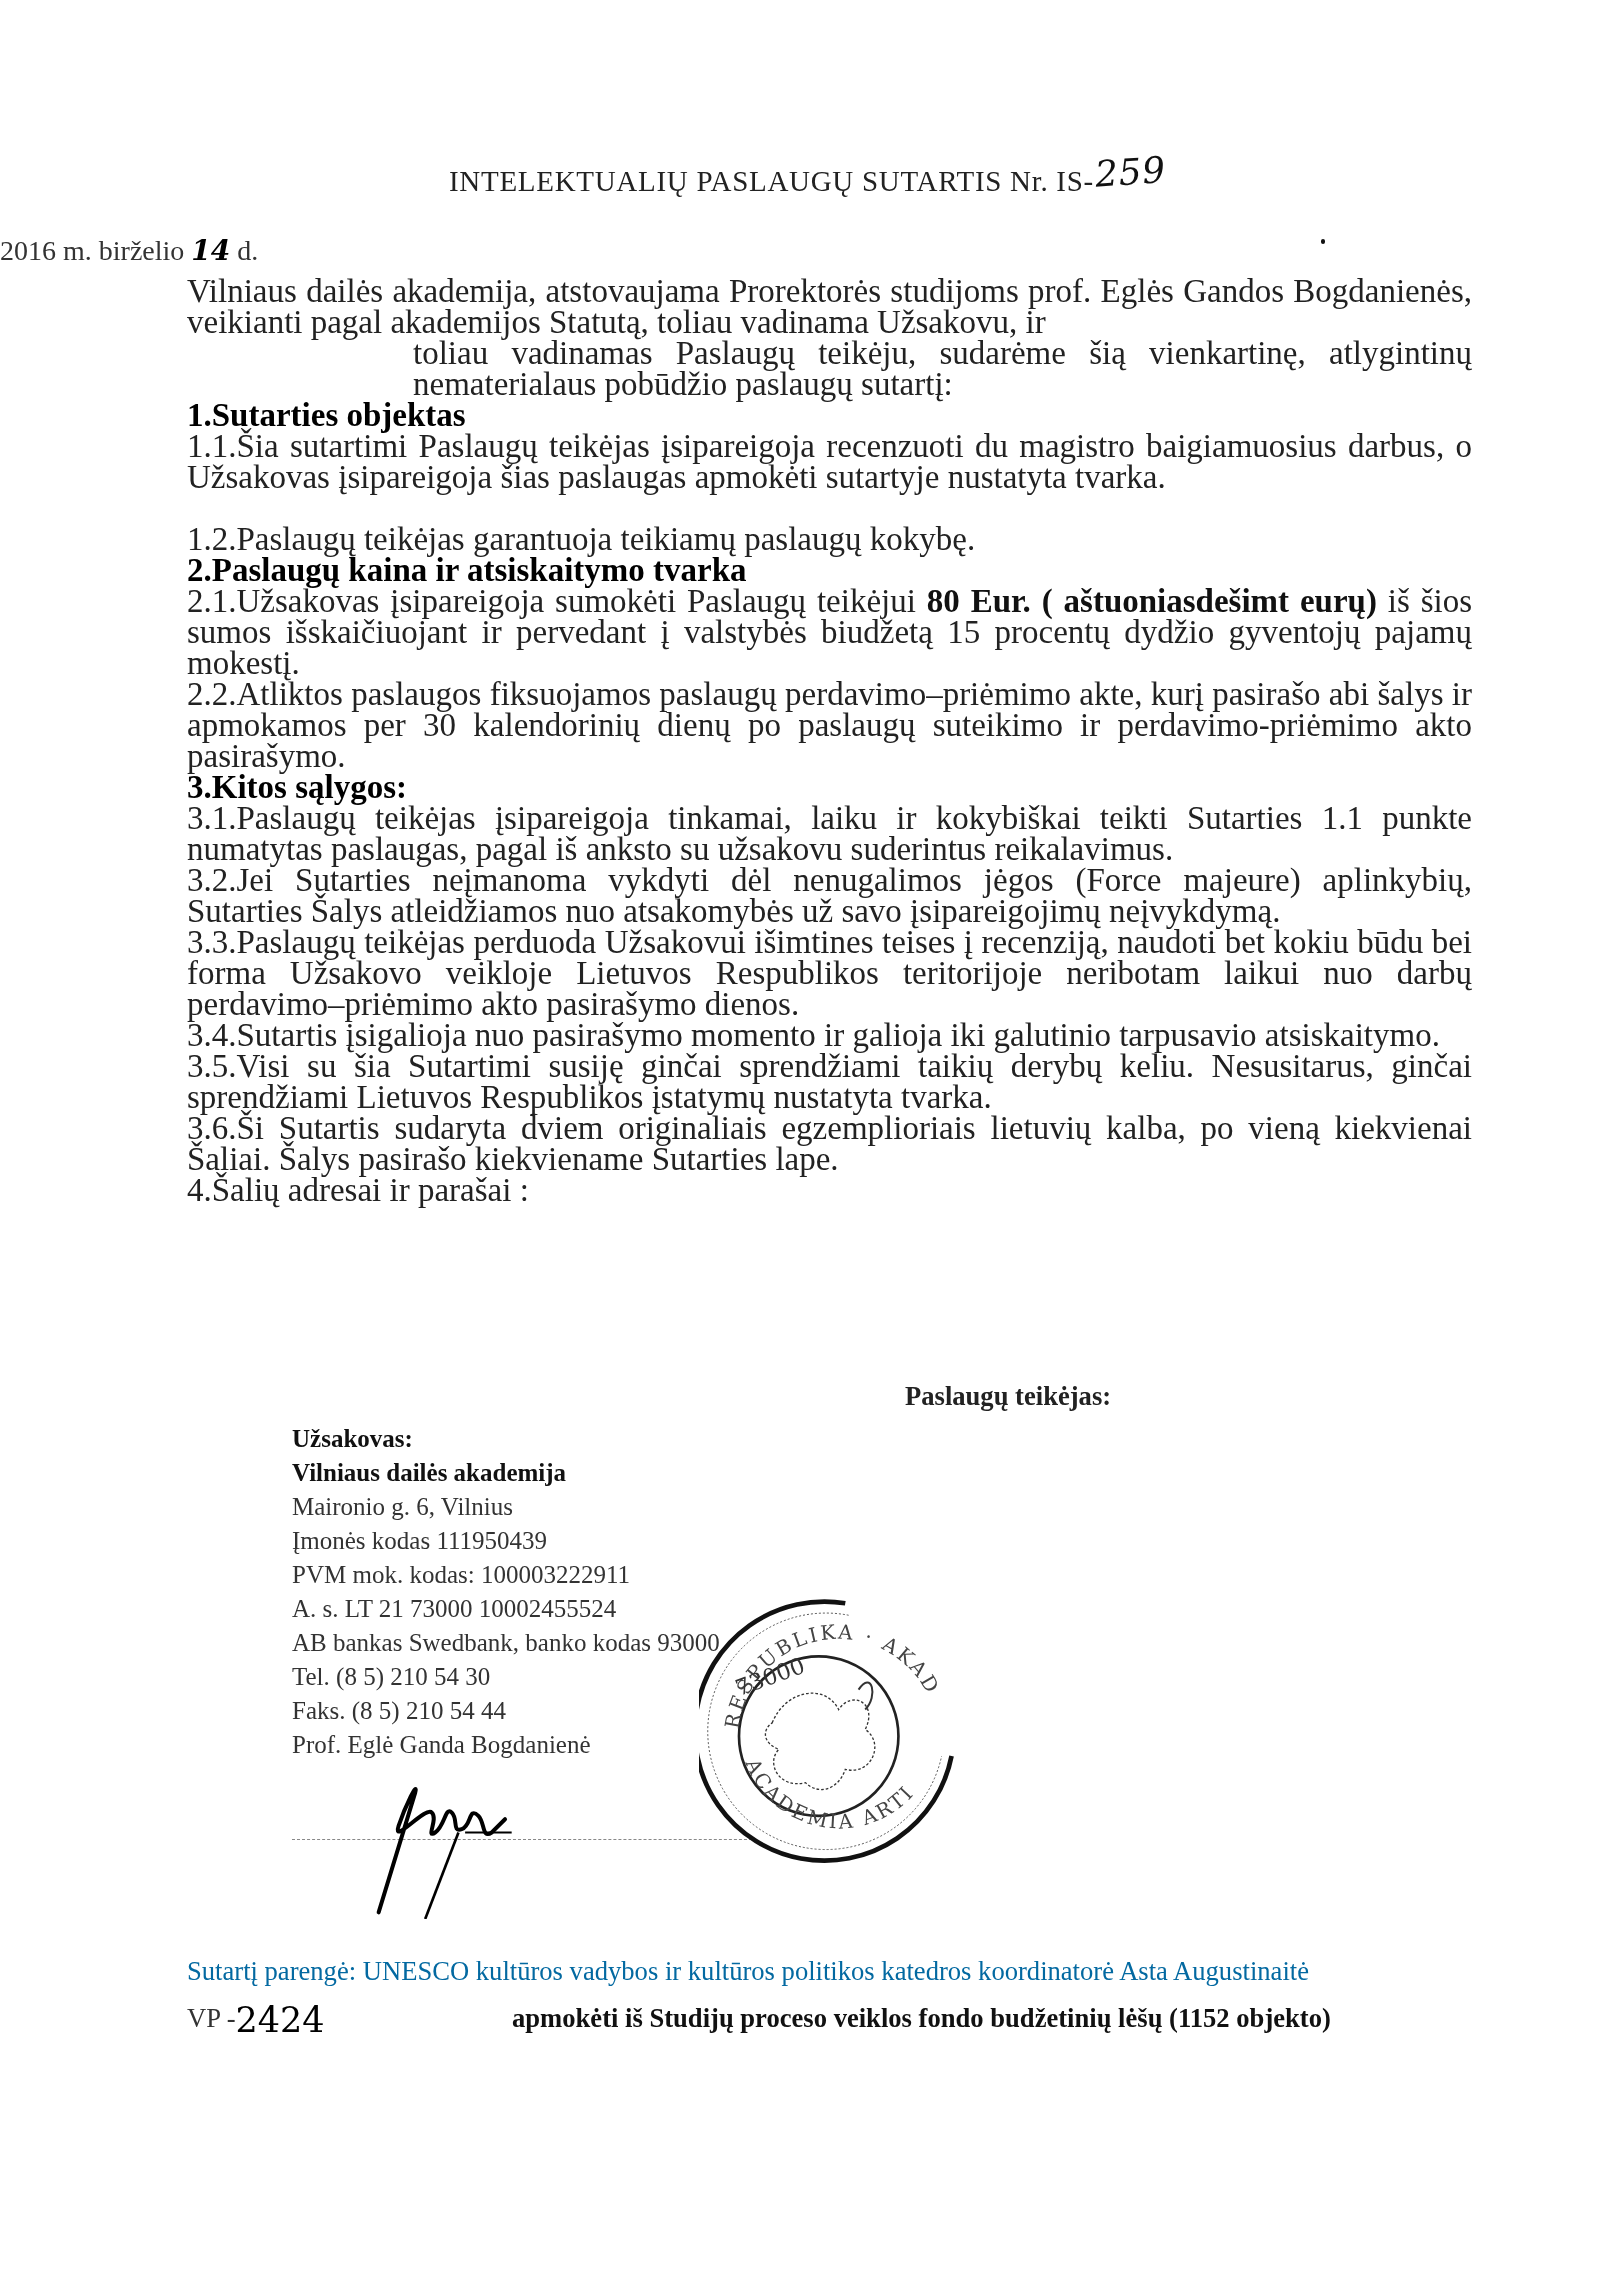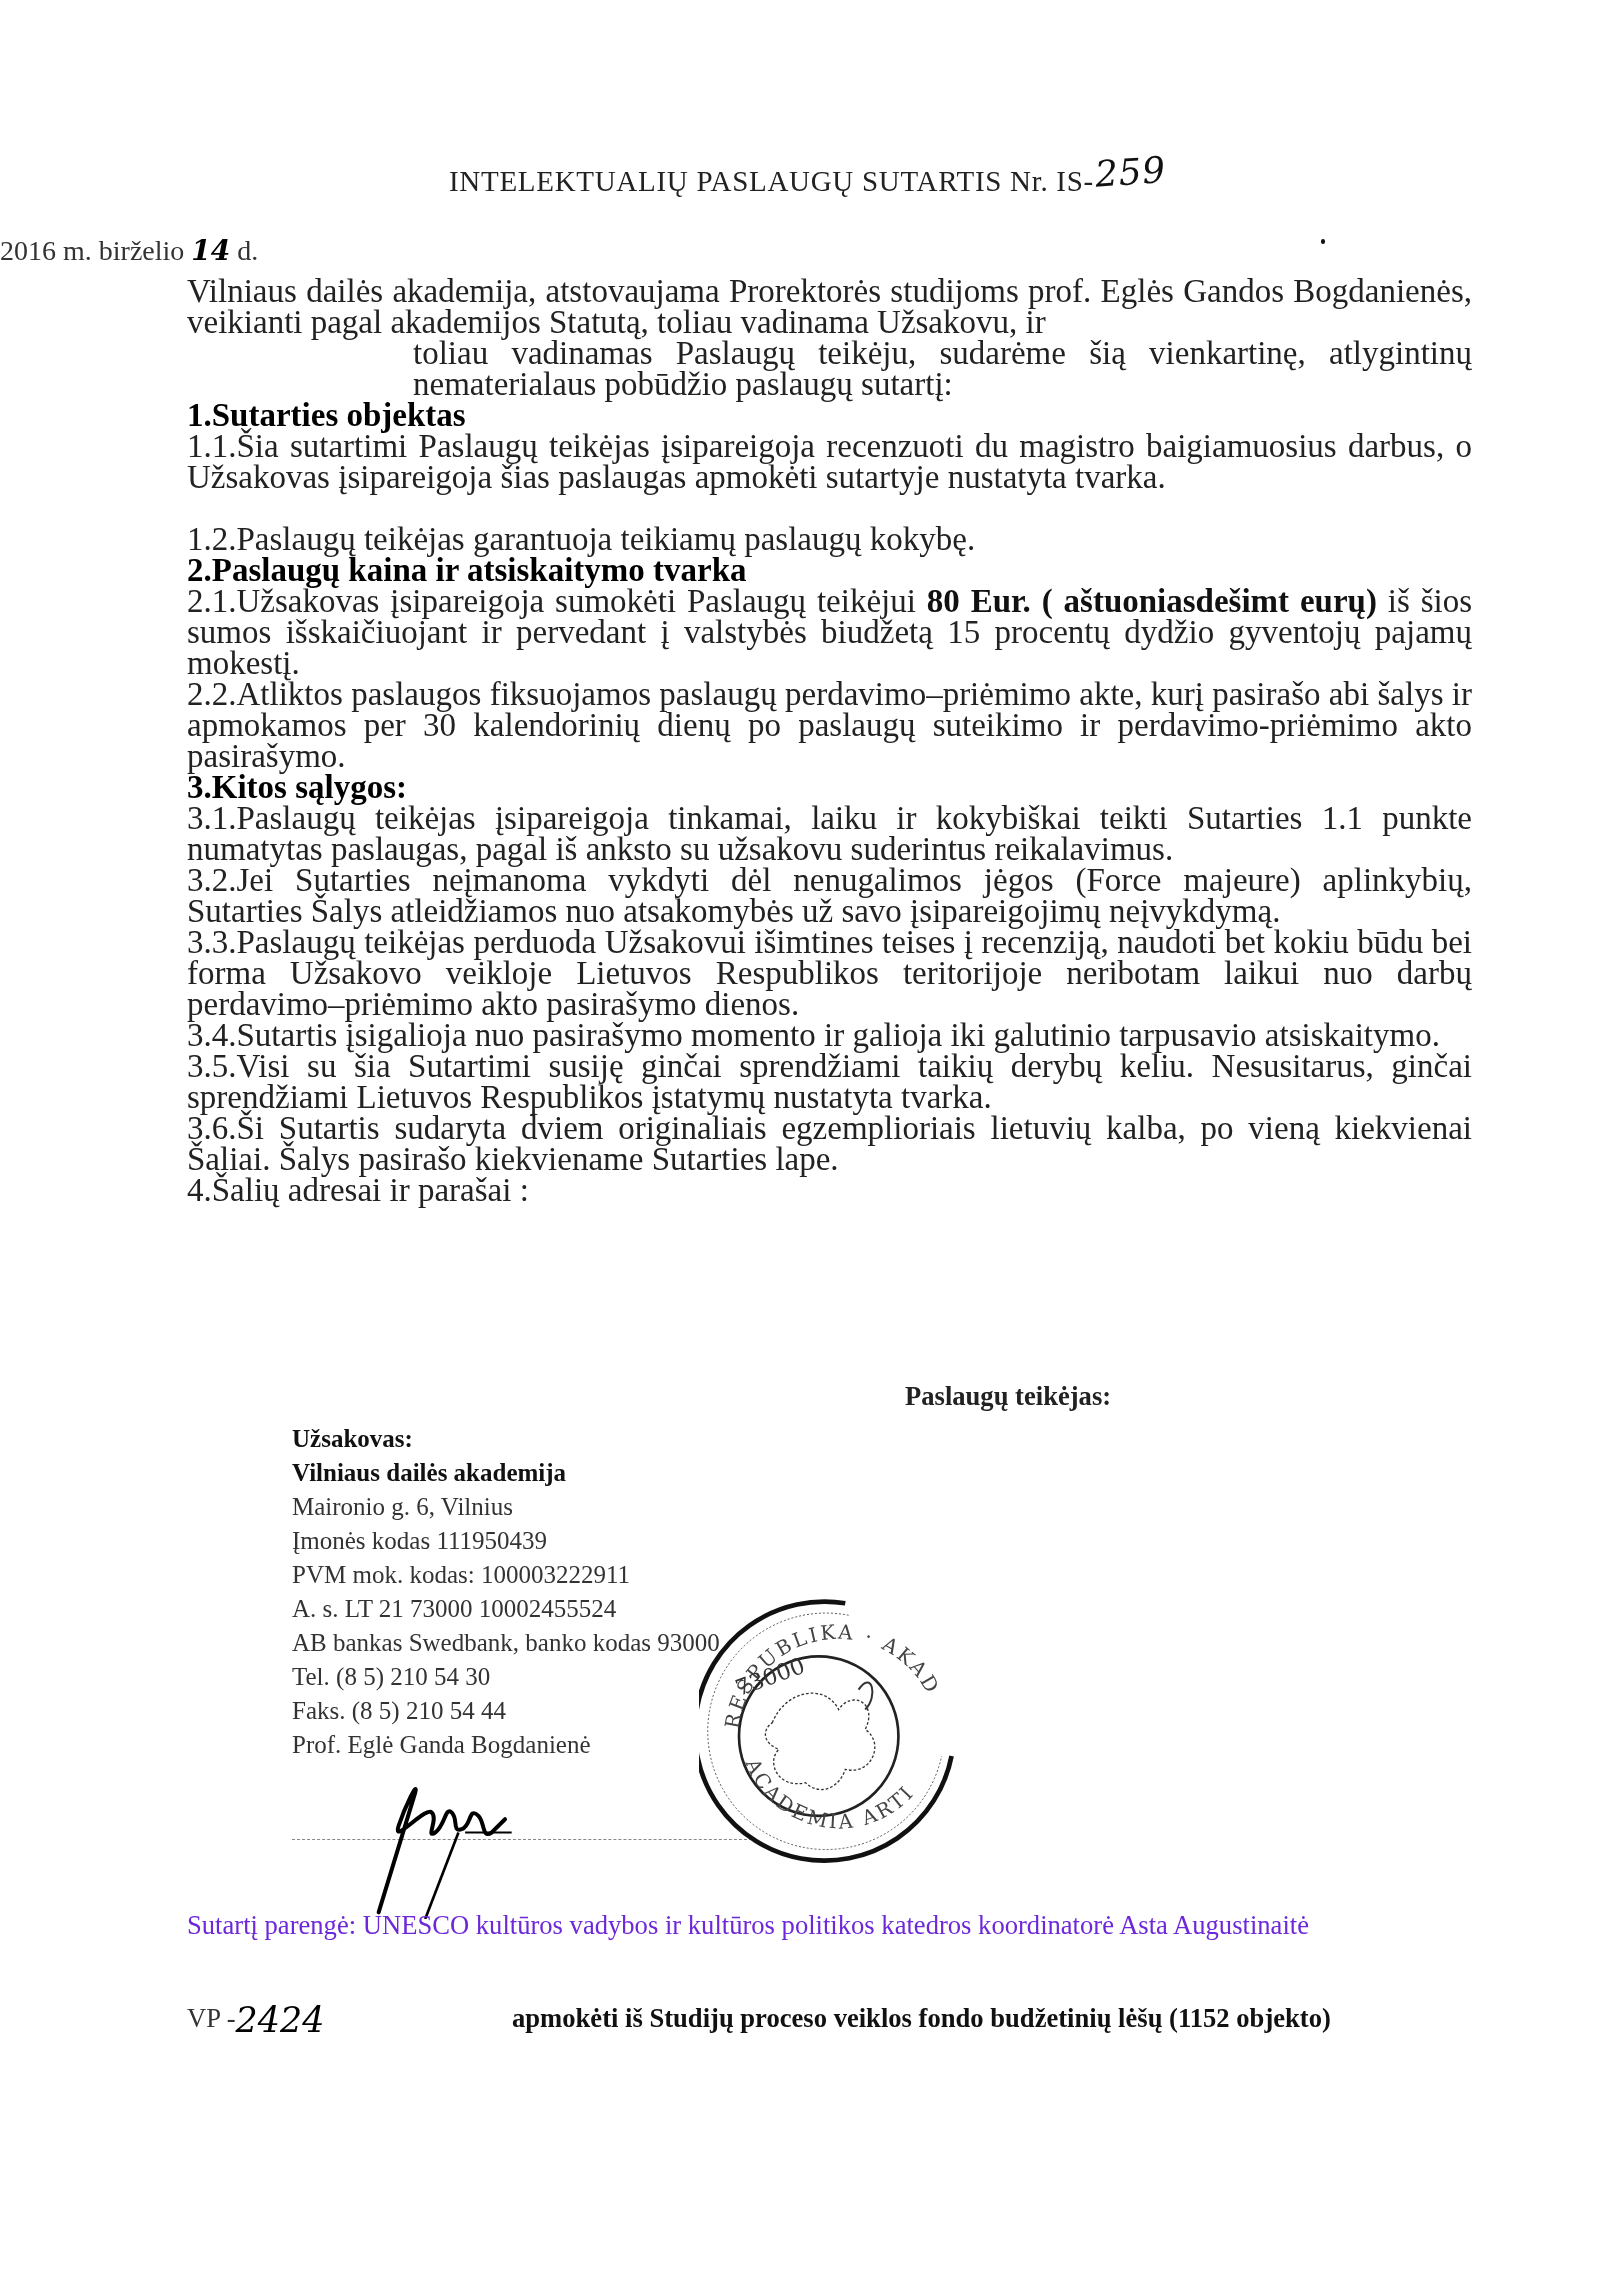--- a/index.html
+++ b/index.html
@@ -20,24 +20,24 @@
     .body .gap { height: 31px; }
     .b { font-weight: bold; color: #111; }
     .indent-left { padding-left: 226px; }
     .teikejas-label { position: absolute; top: 1381px; left: 905px; font-size: 26.6px; font-weight: bold; color: #222; }
     .client { position: absolute; left: 292px; top: 1422px; font-size: 25px; line-height: 34px; color: #333; }
     .client .b { color: #111; }
     .sig-line { position: absolute; left: 292px; top: 1839px; width: 465px; border-top: 1.3px dashed #888; }
     .signature { position: absolute; left: 352px; top: 1766px; width: 173px; height: 153px; }
     .stamp { position: absolute; left: 699px; top: 1590px; width: 266px; height: 279px; }
     .dot { position: absolute; top: 239px; left: 1321px; width: 4px; height: 5.3px; background: #111; border-radius: 2px; }
-    .footer1 { position: absolute; top: 1910px; left: 187px; width: 1285px; font-size: 26.6px; color: #6d28d9; }
+    .footer1 { position: absolute; top: 1956px; left: 187px; width: 1285px; font-size: 26.6px; color: #0369a1; }
     .footer2 { position: absolute; top: 1995px; left: 187px; width: 1285px; font-size: 26.6px; color: #333; }
     .footer2 .vp { display: inline-block; width: 325px; }
-    .footer2 .vp .hand { font-style: italic; font-size: 35px; font-family: "DejaVu Serif", serif; color: #000; display:inline-block; transform: translateY(5.3px); }
+    .footer2 .vp .hand { font-size: 35px; font-family: "DejaVu Serif", serif; color: #000; display:inline-block; transform: translateY(5.3px); }
     .footer2 .pay { font-weight: bold; color: #111; }
   </style>
 </head>
 <body>
 
 <div class="page">
 
   <div class="title">
     <span>INTELEKTUALIŲ PASLAUGŲ SUTARTIS Nr. IS-</span><span class="hand">259</span>
   </div>

